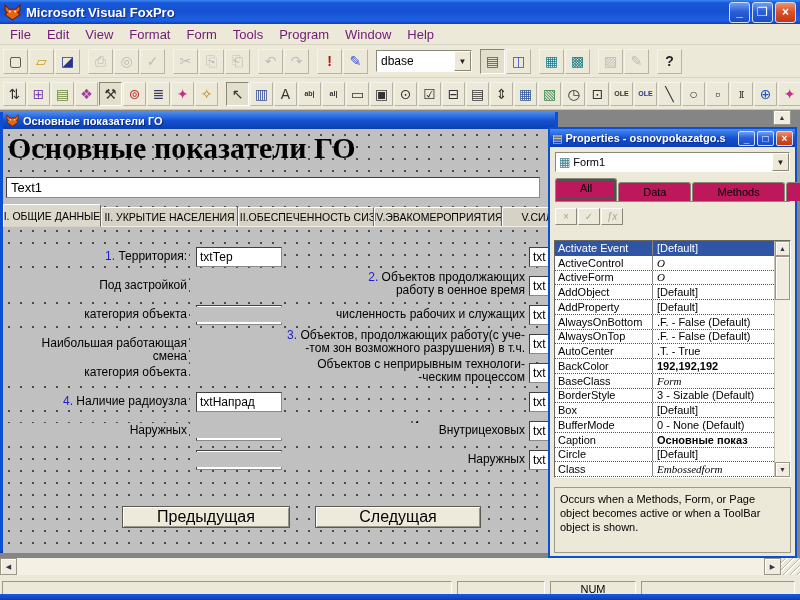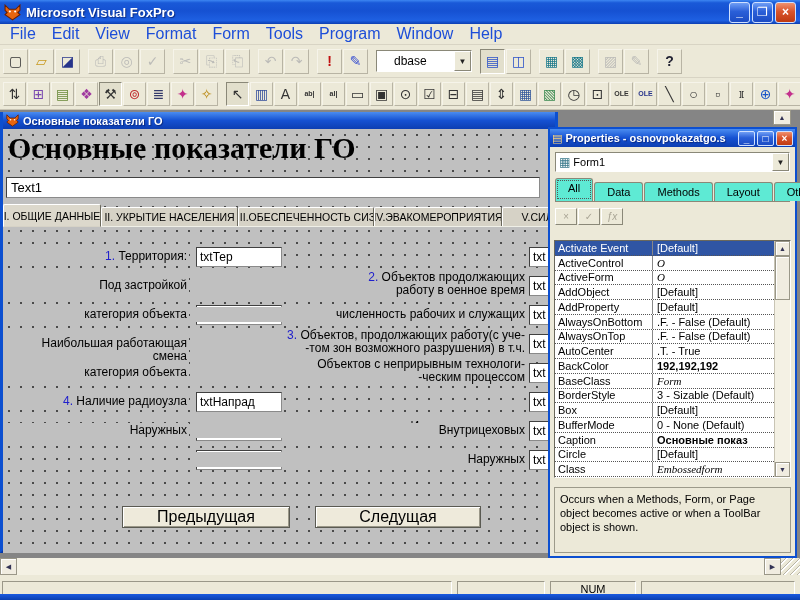--- a/index.html
+++ b/index.html
@@ -17,38 +17,38 @@
   .wbtn.main { width:21px; height:21px; margin-left:2px; border-radius:3px; font-size:12px; font-weight:bold;
     background:linear-gradient(180deg,#6f9ef5,#2a5fd8 45%,#1c4cc4); border:1px solid #cfe0ff; }
   .wbtn.main.close { background:linear-gradient(180deg,#f0926f,#d9542c 45%,#bf3a12); }
   .wbtn.small { width:17px; height:15px; margin-left:2px; border-radius:2px; font-size:10px; font-weight:bold;
     background:linear-gradient(180deg,#6f9ef5,#2a5fd8 45%,#1c4cc4); border:1px solid #cfe0ff; }
   .wbtn.small.close { background:linear-gradient(180deg,#f0926f,#d9542c 45%,#bf3a12); }
 
   
   #menubar { position:absolute; left:0; top:24px; width:800px; height:21px; background:#ece9d8;
     display:flex; align-items:center; padding-left:2px; border-bottom:1px solid #d8d4c4; }
-  .menu-item { font-size:16px; color:#1d4ed8; padding:2px 8px; }
+  .menu-item { font-size:13px; color:#701a75; padding:2px 8px; }
 
   
   #tb1 { position:absolute; left:0; top:45px; width:800px; height:33px; background:#ece9d8;
     display:flex; align-items:center; padding-left:3px; border-bottom:1px solid #d8d4c4; }
   #tb2 { position:absolute; left:0; top:78px; width:800px; height:32px; background:#ece9d8;
     display:flex; align-items:center; padding-left:3px; border-bottom:1px solid #c8c4b4; }
   .tb-group { display:flex; margin-right:7px; }
   .tb-btn { width:25px; height:25px; display:flex; align-items:center; justify-content:center;
     border:1px solid; border-color:#f6f4ea #b8b4a4 #b8b4a4 #f6f4ea; background:#ece9d8; margin-right:1px; }
   .tb-btn.ctl { width:23px; height:24px; }
   .tb-btn.pressed { border-color:#8a8878 #fff #fff #8a8878; background:#e2dfcc; }
   .tb-btn.disabled .ic { color:#b4b0a0 !important; filter:grayscale(1); opacity:.8; }
   .ic { font-size:14px; color:#333; line-height:1; }
   .ic.sm { font-size:7px; font-weight:bold; letter-spacing:0; }
   #tb1-combo { width:96px; height:22px; background:#fff; border:1px solid;
     border-color:#8a8878 #fff #fff #8a8878; display:flex; align-items:center; margin-right:8px; }
-  #tb1-combo .val { flex:1; font-size:12px; padding-left:17px; }
+  #tb1-combo .val { flex:1; font-size:12px; padding-left:4px; }
   .drop-btn { width:17px; height:100%; background:#ece9d8; border:1px solid;
     border-color:#fff #8a8878 #8a8878 #fff; font-size:8px; display:flex; align-items:center; justify-content:center; color:#222; }
 
   
   #mdi { position:absolute; left:0; top:110px; width:800px; height:465px; background:#858585; overflow:hidden; }
 
   
   #formwin { position:absolute; left:0; top:2px; width:558px; height:441px;
     border-left:3px solid #0c4fd0; border-right:3px solid #0c4fd0; border-bottom:3px solid #0637a8; }
   #form-titlebar { height:17px; background:linear-gradient(180deg,#4a8cf0,#1551d2 50%,#0c3eb2);
@@ -93,21 +93,21 @@
     display:flex; align-items:center; padding:0 2px; }
   #ptitlebar .title { color:#fff; font-size:11px; font-weight:bold; margin-left:3px; flex:1;
     white-space:nowrap; overflow:hidden; text-shadow:1px 1px 1px #0a2a80; }
   #pbody { position:relative; height:409px; }
   #pcombo { position:absolute; left:5px; top:5px; width:235px; height:20px; background:#fff;
     border:1px solid; border-color:#8a8878 #fff #fff #8a8878; display:flex; align-items:center; }
   #pcombo .cicon { font-size:12px; color:#3a7a8c; margin:0 3px; }
   #pcombo .val { flex:1; font-size:11px; }
   #ptabs { position:absolute; left:5px; top:31px; right:5px; height:24px; display:flex;
     align-items:flex-end; border-bottom:1px solid #8a8878; }
-  .ptab { padding:3px 12px; font-size:11px; background:#5eead4; border:1px solid #8a8878; border-bottom:none;
+  .ptab { padding:3px 24px; font-size:11px; background:#be185d; border:1px solid #8a8878; border-bottom:none;
     border-radius:3px 3px 0 0; margin-right:1px; height:19px; }
   .ptab.active { height:23px; outline:1px dotted #555; outline-offset:-3px; }
   #pminibar { position:absolute; left:5px; top:61px; height:18px; display:flex; }
   .pmini-btn { width:22px; height:17px; margin-right:1px; background:#ece9d8; border:1px solid;
     border-color:#fff #8a8878 #8a8878 #fff; font-size:10px; font-style:italic; color:#a8a494;
     display:flex; align-items:center; justify-content:center; }
   #pgrid { position:absolute; left:4px; top:93px; width:237px; height:238px; background:#fff;
     border:1px solid; border-color:#6a685c #fff #fff #6a685c; }
   #pgrid-rows { position:absolute; left:0; top:0; right:16px; bottom:0; display:flex; flex-direction:column; }
   .prow { flex:1; display:flex; align-items:stretch; border-bottom:1px dotted #555; overflow:hidden; }

